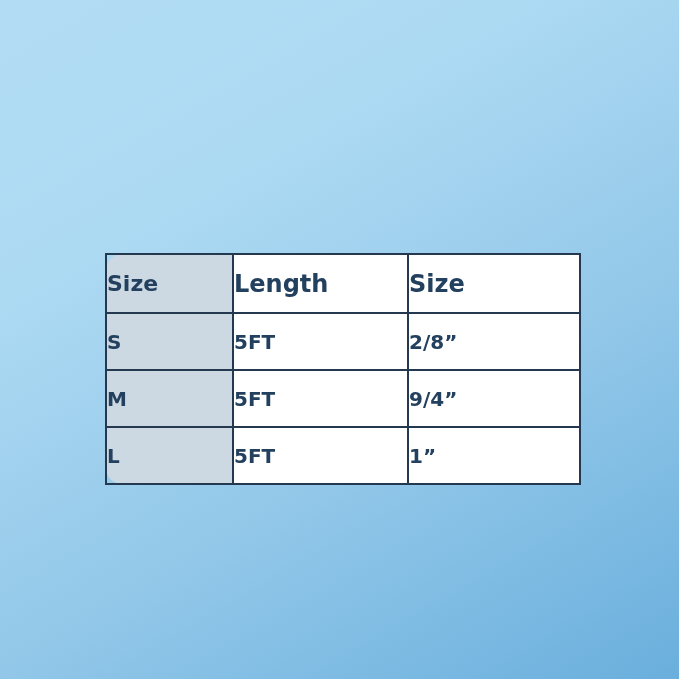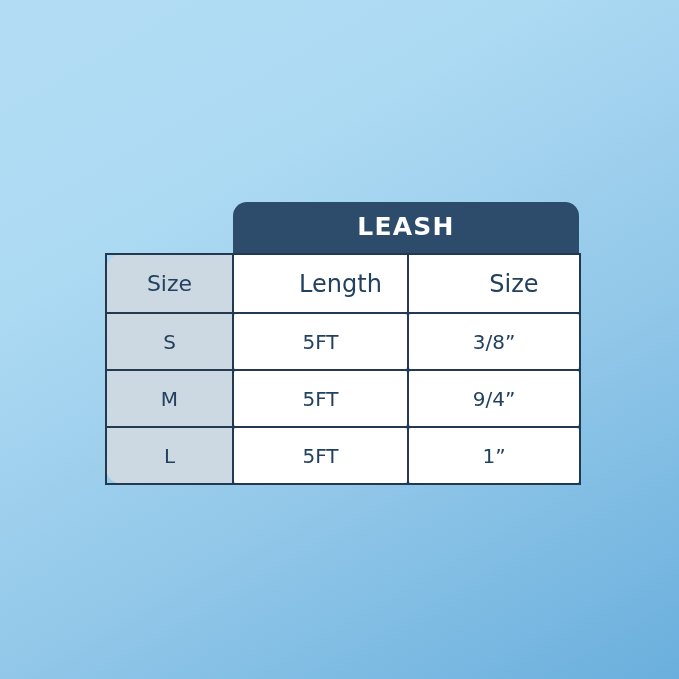--- a/index.html
+++ b/index.html
@@ -69,23 +69,22 @@
     border-collapse: collapse;
     width: 474px;
     height: 227px;
     table-layout: fixed;
   }
 
   .grid td {
     border: 2px solid #24384f;
     background: #ffffff;
     color: #23405e;
-    text-align: center;
     vertical-align: middle;
-    font-weight: normal;
+    font-weight: bold;
     padding: 0;
   }
 
   
   col.c-size   { width: 127px; }
   col.c-length { width: 175px; }
   col.c-width  { width: 172px; }
 
   tr.r-head td { height: 57px; font-size: 24px; }
   tr.r-body td { height: 55px; font-size: 20px; }
@@ -100,54 +99,50 @@
   tr.r-head td.size-cell {
     border-top-left-radius: 16px;
   }
   tr.r-last td.size-cell {
     border-bottom-left-radius: 16px;
   }
 
   
   tr.r-head td.plain-head {
     border-top: 2px solid #24384f;
-    padding-left: 40px;
   }
 
-  .num { font-size: 20px; border-radius: 6px; }
+  .num { font-size: 20px; }
 </style>
 </head>
 <body>
 
 <div class="canvas">
 
   <div class="chart">
 
-    <div class="banner">
-      <div class="banner-label">LEASH</div>
-    </div>
 
     <div class="grid">
       <table>
         <colgroup>
           <col class="c-size">
           <col class="c-length">
           <col class="c-width">
         </colgroup>
         <tbody>
           <tr class="r-head">
             <td class="size-cell head">Size</td>
             <td class="plain-head">Length</td>
             <td class="plain-head">Size</td>
           </tr>
 
           <tr class="r-body">
             <td class="size-cell">S</td>
             <td class="num">5FT</td>
-            <td class="num">3/8”</td>
+            <td class="num">2/8”</td>
           </tr>
 
           <tr class="r-body">
             <td class="size-cell">M</td>
             <td class="num">5FT</td>
             <td class="num">9/4”</td>
           </tr>
 
           <tr class="r-body r-last">
             <td class="size-cell">L</td>

